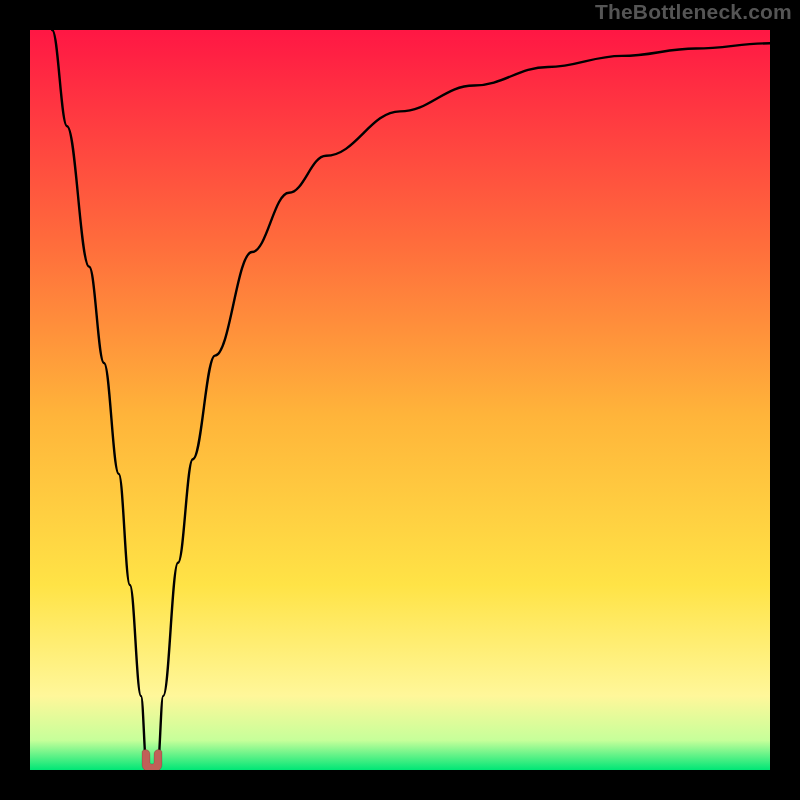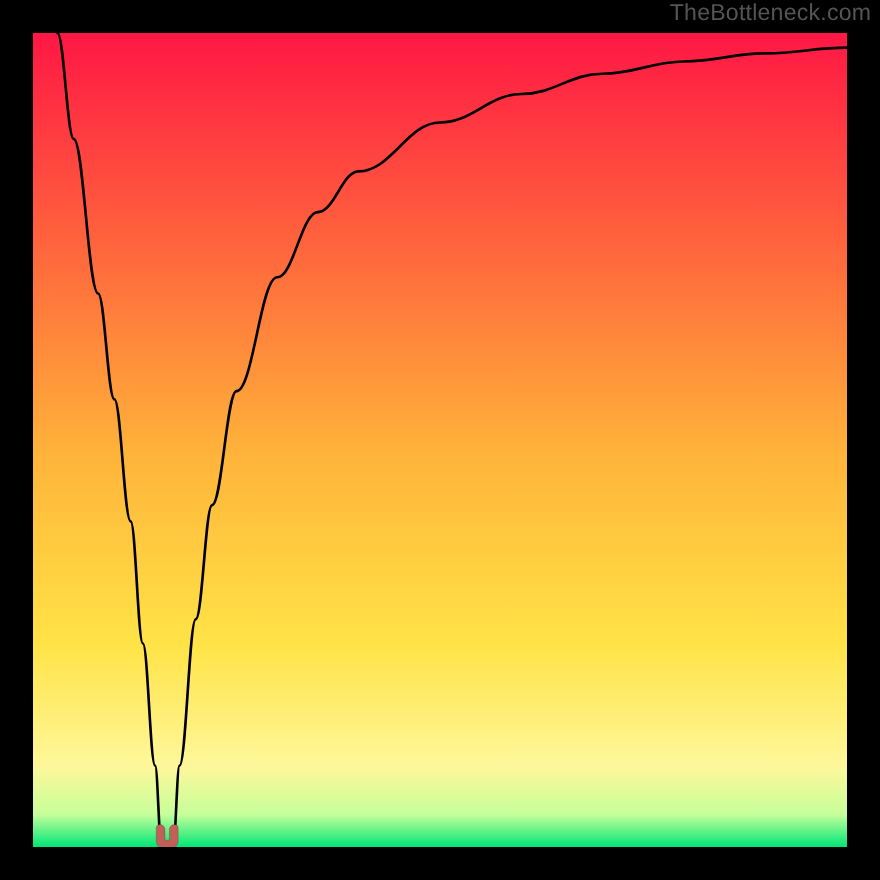--- a/index.html
+++ b/index.html
@@ -16,21 +16,21 @@
     width: 800px;
     height: 800px;
     background: #000;
   }
   .watermark {
     position: absolute;
     top: 0px;
     right: 8px;
     color: #555;
     font-size: 21px;
-    font-weight: 400;
+    font-weight: 700;
     letter-spacing: 0.2px;
     z-index: 5;
   }
   .plot-area {
     position: absolute;
     left: 30px;
     top: 30px;
     width: 740px;
     height: 740px;
     overflow: hidden;

